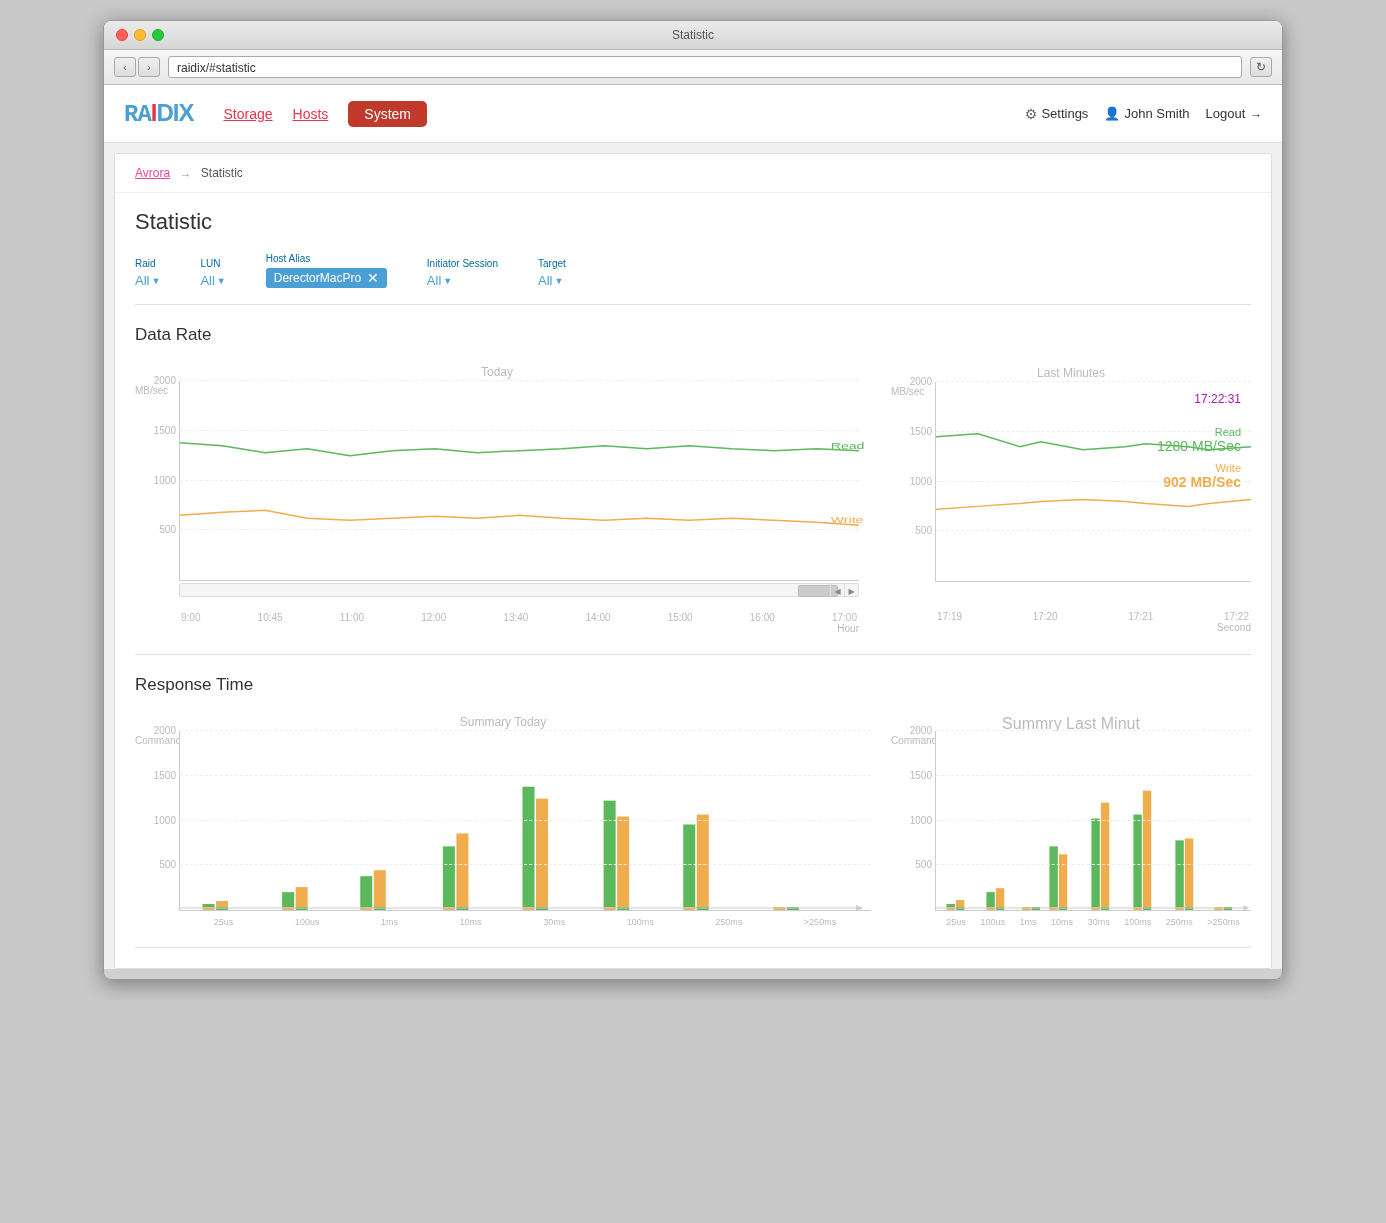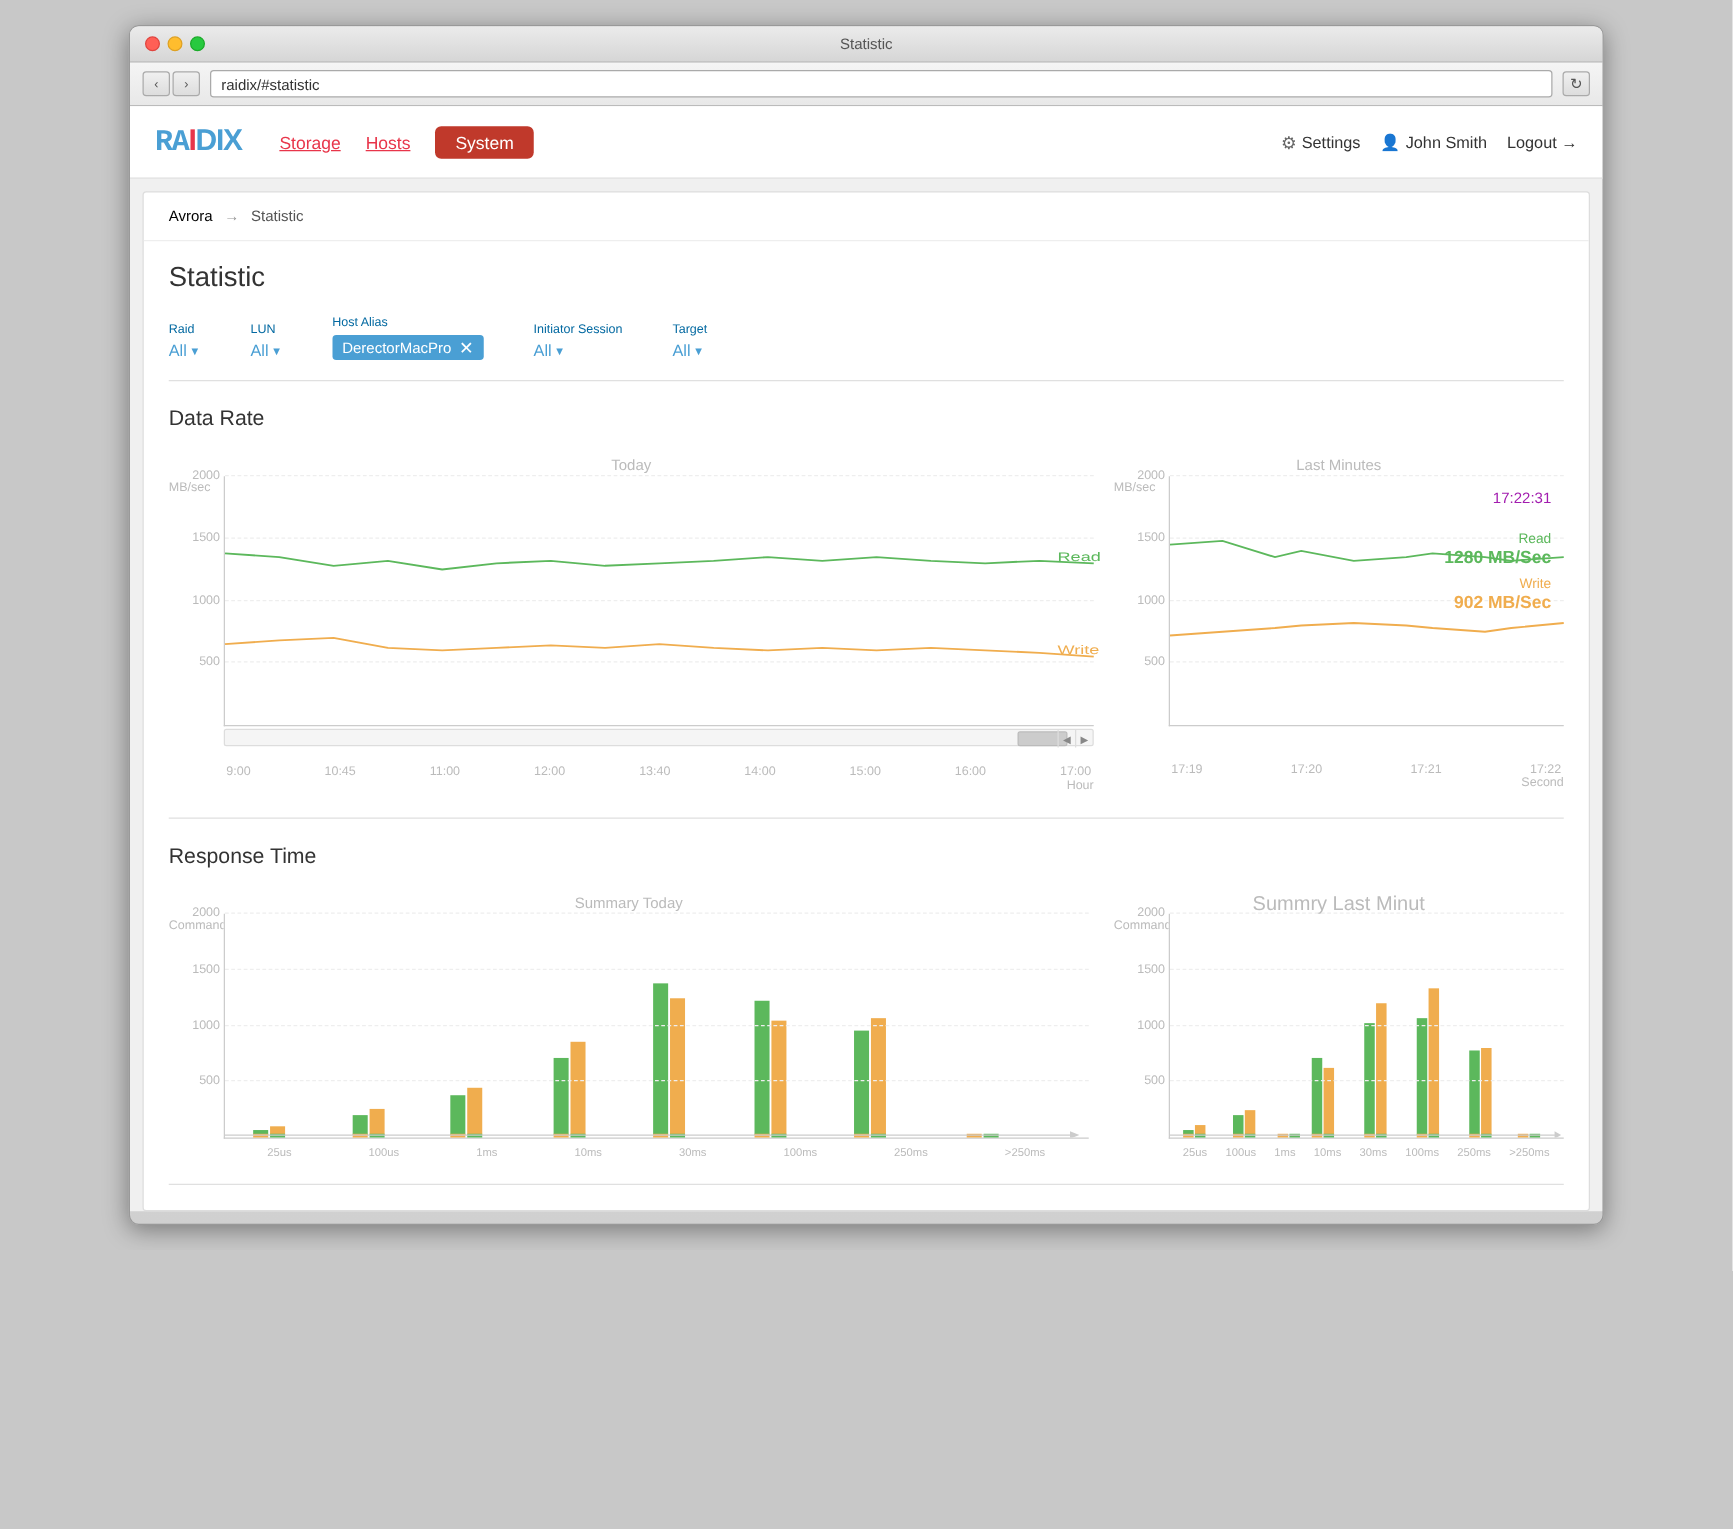--- a/index.html
+++ b/index.html
@@ -139,21 +139,21 @@
       border-radius: 3px;
     }
 
     
     .breadcrumb {
       padding: 12px 20px;
       font-size: 12px;
       color: #555;
       border-bottom: 1px solid #eee;
     }
-    .breadcrumb a { color: #000000; }
+    .breadcrumb a { color: #ec4899; text-decoration: underline; }
     .breadcrumb .sep { margin: 0 6px; color: #999; }
 
     
     .page-title {
       padding: 16px 20px 10px;
       font-size: 22px;
       font-weight: 300;
       color: #333;
     }
 
@@ -197,21 +197,21 @@
       border: none;
       border-top: 1px solid #e0e0e0;
       margin: 0 20px;
     }
 
     
     .section { padding: 20px 20px; }
     .section-title { font-size: 17px; font-weight: 400; color: #333; margin-bottom: 16px; }
 
     
-    .charts-row { display: flex; gap: 16px; }
+    .charts-row { display: flex; gap: 32px; align-items: center; }
     .chart-container { flex: 1; position: relative; }
     .chart-label-center {
       position: absolute;
       top: 4px;
       left: 50%;
       transform: translateX(-50%);
       font-size: 12px;
       color: #bbb;
     }
     .chart-area {
@@ -292,21 +292,21 @@
     
     .chart-info {
       position: absolute;
       right: 10px;
       top: 10px;
       text-align: right;
       font-size: 11px;
     }
     .chart-time { color: #a21caf; font-size: 12px; margin-bottom: 20px; }
     .read-label { color: #5cb85c; }
-    .read-value { color: #5cb85c; font-size: 14px; font-weight: bold; }
+    .read-value { color: #5cb85c; font-size: 14px; font-weight: normal; }
     .write-label { color: #f0ad4e; margin-top: 8px; }
     .write-value { color: #f0ad4e; font-size: 14px; font-weight: bold; }
 
     
     .bar-charts-row { display: flex; gap: 20px; }
     .bar-chart-wrap { flex: 1; position: relative; }
     .bar-chart-area {
       position: relative;
       border-left: 1px solid #ccc;
       border-bottom: 1px solid #ccc;

